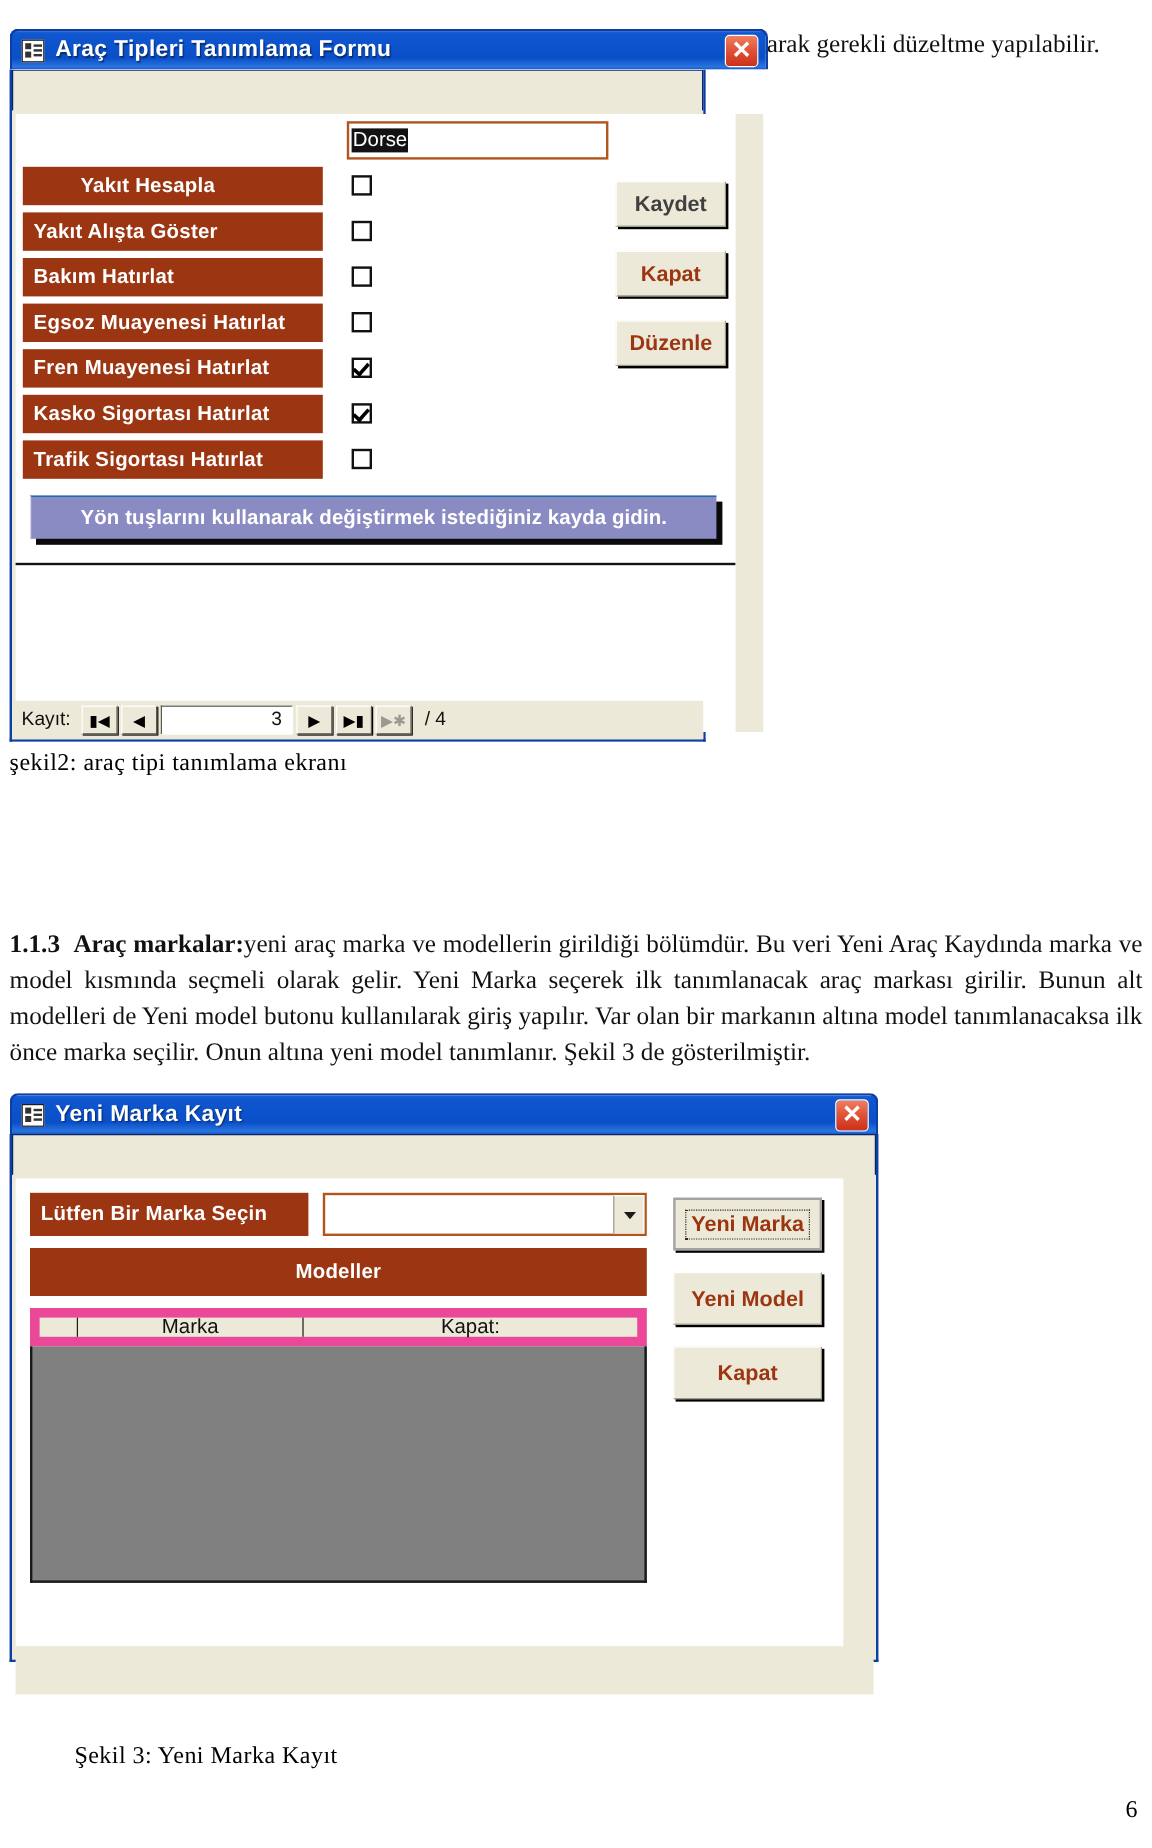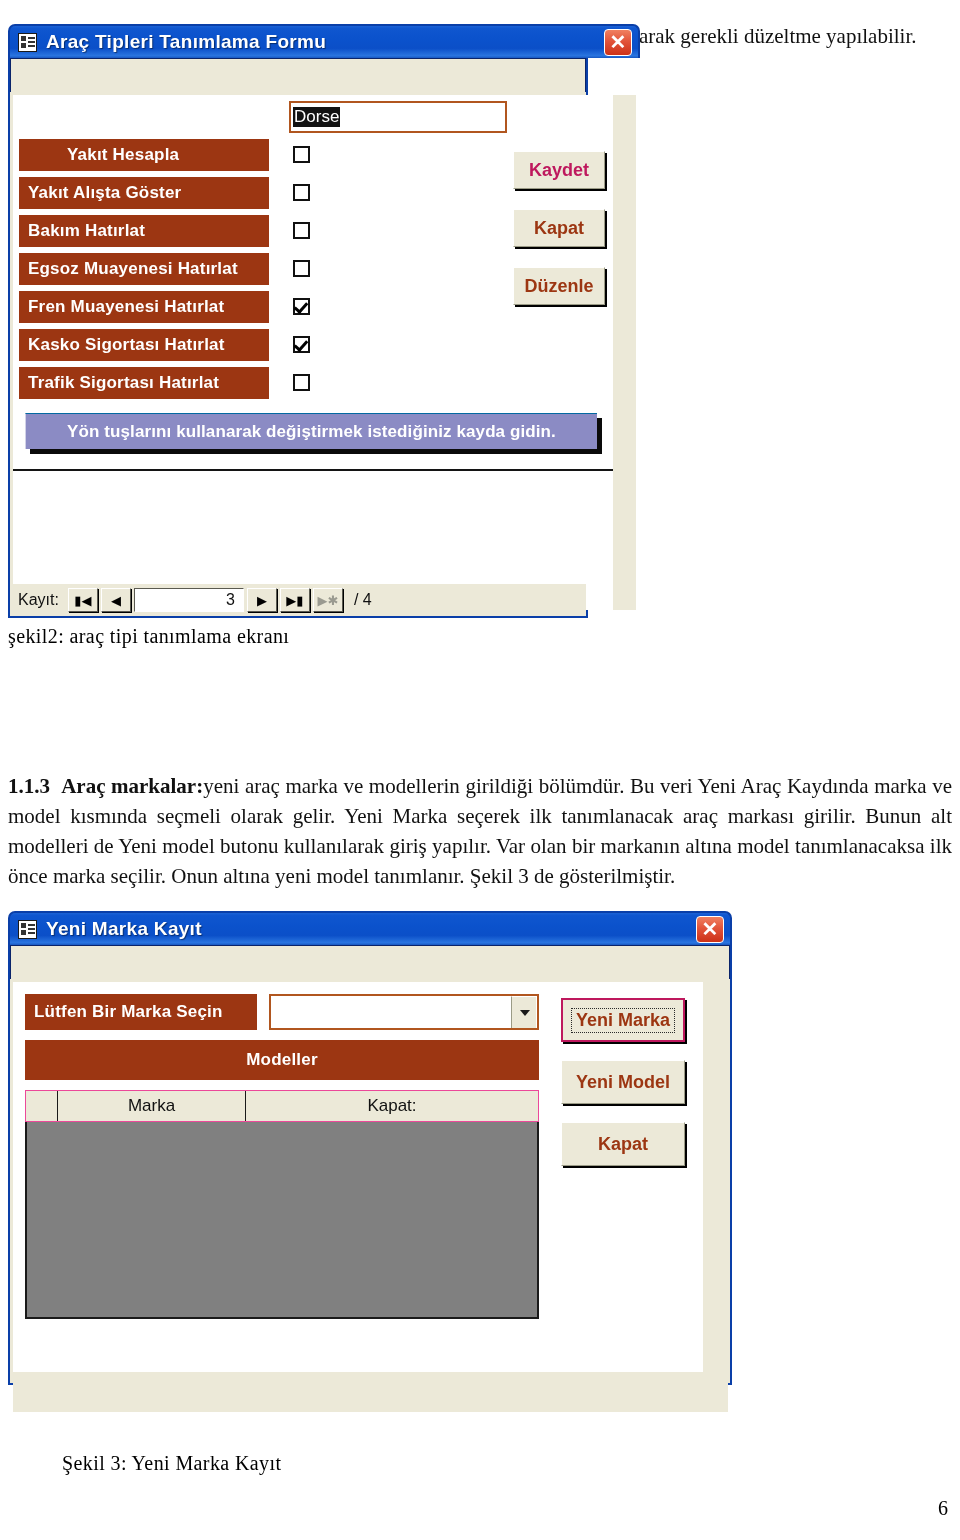--- a/index.html
+++ b/index.html
@@ -200,23 +200,23 @@
     border-left-color: #ffffff;
     box-shadow: 2px 2px 0 0 #000000;
     font-family: "Liberation Sans", sans-serif;
     font-weight: bold;
     font-size: 18px;
     color: #9c3612;
     display: flex; align-items: center; justify-content: center;
     cursor: pointer;
     white-space: nowrap;
   }
-  .btn.disabled { color: #be185d; cursor: default; }
+  .btn.disabled { color: #404040; cursor: default; }
   .btn.focused {
-    border: 2px solid #be185d;
+    border: 2px solid #a3a3a3;
     box-shadow: 2px 2px 0 0 #000;
   }
   .btn.focused .focus-ring {
     border: 1px dotted #2a2a2a;
     padding: 1px 4px;
     display: block;
   }
 
   
   .msgbar {
@@ -271,21 +271,21 @@
     padding-right: 8px;
     font-size: 16px;
   }
   .recnav .reclabel { margin-right: 6px; }
   .recnav .rectotal { margin-left: 8px; }
 
   
   .grid-header {
     display: flex;
     background: #ece9d8;
-    border: 1px solid #ec4899;
+    border: 8px solid #ec4899;
     font-family: "Liberation Sans", sans-serif;
     font-size: 17px;
     color: #111;
   }
   .grid-header .gh-cell {
     border-right: 1px solid #1a1a1a;
     display: flex; align-items: center; justify-content: center;
     height: 100%;
   }
   .grid-header .gh-cell:last-child { border-right: none; }

